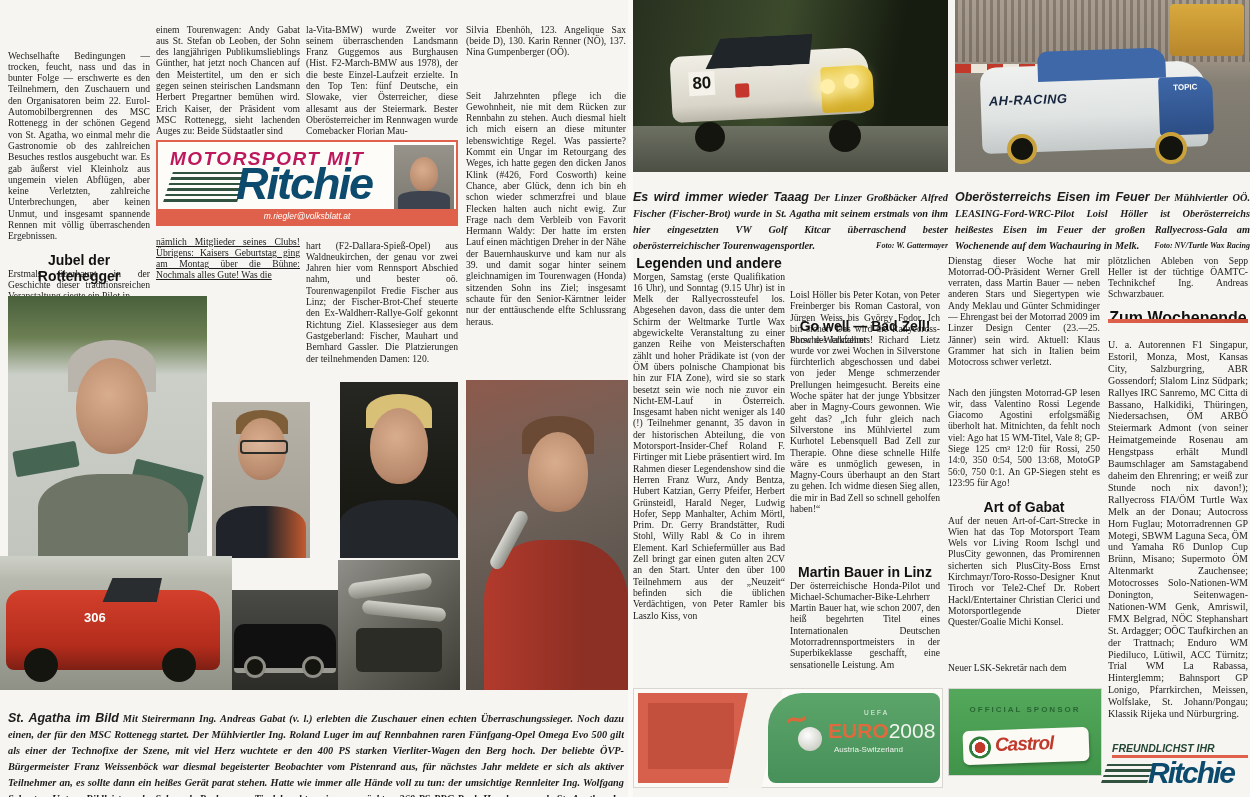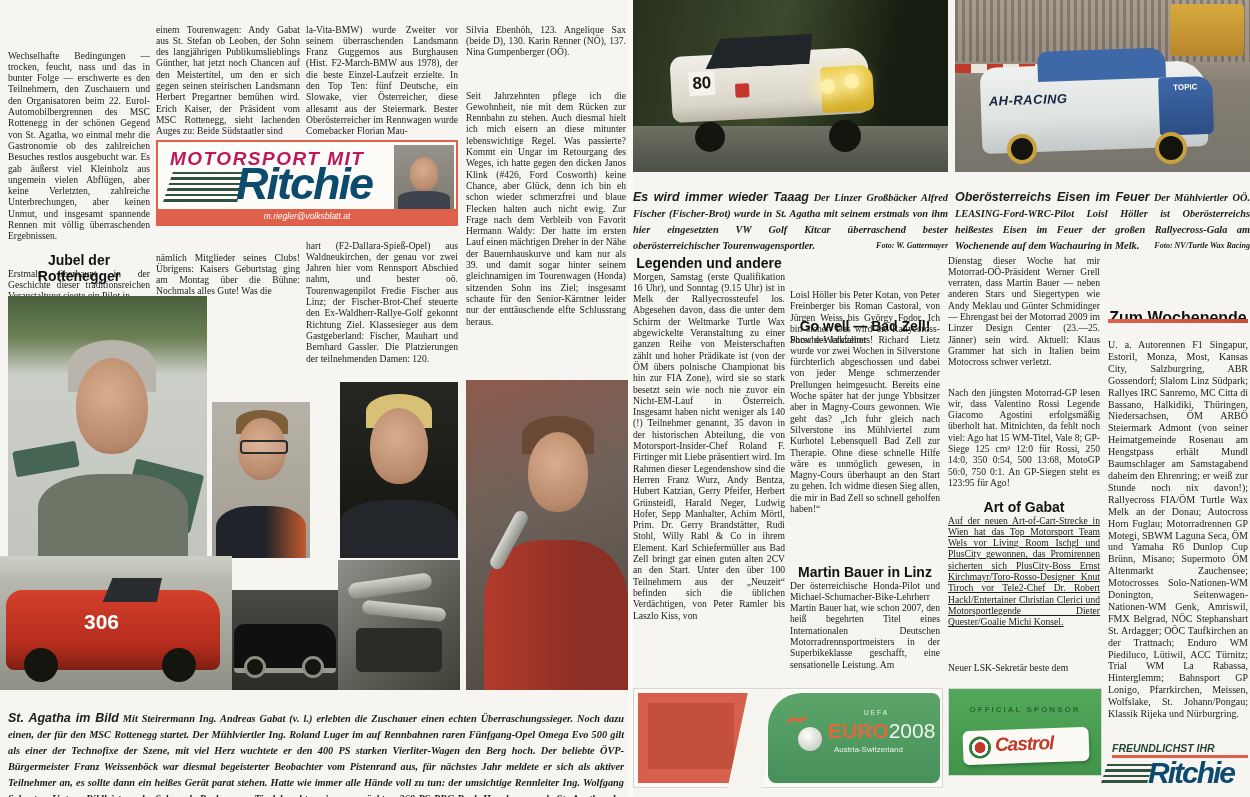--- a/index.html
+++ b/index.html
@@ -18,21 +18,21 @@
   .face{position:absolute;border-radius:50% 50% 46% 46%;background:radial-gradient(circle at 45% 38%,#d8ad8d,#b98a6d 70%,#9c6f55);}
   .hair{position:absolute;border-radius:50% 50% 0 0;}
   .shoulders{position:absolute;border-radius:40% 40% 0 0;}
   .wheel{position:absolute;border-radius:50%;background:#15150f;}
   
   .c1-head{left:8px;top:12px;width:148px;}
   .c1-p1{left:8px;top:40px;width:142px;height:198px;}
   .c1-sub{left:8px;top:240px;width:142px;}
   .c1-p2{left:8px;top:258px;width:142px;height:38px;}
   .c2-p1{left:156px;top:14px;width:144px;height:122px;}
-  .c2-p2a{left:156px;top:242px;width:144px;height:48px;}
+  .c2-p2a{left:156px;top:226px;width:144px;height:48px;text-decoration:underline;}
   .c2-p2b{left:212px;top:280px;width:88px;height:118px;}
   .c3-p1{left:306px;top:14px;width:152px;height:122px;}
   .c3-p2{left:306px;top:230px;width:152px;height:140px;}
   .c4-p1{left:466px;top:14px;width:160px;height:46px;}
   .c4-sub{left:466px;top:62px;width:160px;}
   .c4-p2{left:466px;top:80px;width:160px;height:290px;}
   .l-caption{left:8px;top:700px;width:616px;height:92px;}
   
   .logo-box{left:156px;top:140px;width:302px;height:86px;background:#fdfcf9;border:2px solid #e0614b;box-sizing:border-box;}
   .logo-kicker{position:absolute;left:12px;top:6px;font-family:"Liberation Sans",sans-serif;font-weight:bold;font-style:italic;font-size:19px;letter-spacing:1.5px;color:#be185d;}
@@ -77,21 +77,21 @@
   .cA-sub{left:633px;top:243px;width:152px;}
   .cA-p{left:633px;top:261px;width:152px;height:424px;}
   .cB-p1{left:790px;top:245px;width:150px;height:59px;margin-top:44px;}
   .cB-sub1{left:790px;top:306px;width:150px;}
   .cB-p2{left:790px;top:324px;width:150px;height:226px;}
   .cB-sub2{left:790px;top:552px;width:150px;}
   .cB-p3{left:790px;top:570px;width:150px;height:115px;}
   .cC-p1{left:948px;top:245px;width:152px;height:130px;}
   .cC-p2{left:948px;top:377px;width:152px;height:108px;}
   .cC-sub{left:948px;top:487px;width:152px;}
-  .cC-p3{left:948px;top:505px;width:152px;height:145px;text-decoration:underline;}
+  .cC-p3{left:948px;top:505px;width:152px;height:145px;}
   .cC-p4{left:948px;top:652px;width:152px;height:24px;}
   .cD-p1{left:1108px;top:245px;width:140px;height:49px;}
   .cD-sub{left:1108px;top:296px;width:140px;font-size:16px;}
   .cD-bar{left:1108px;top:319px;width:140px;height:4px;background:linear-gradient(90deg,#e0614b,#c94c37);}
   .cD-p2{left:1108px;top:329px;width:140px;height:408px;font-size:10px;line-height:11.9px;}
   
   .euro{left:633px;top:688px;width:310px;height:100px;background:#fbfaf7;border:1px solid #d8d6d0;box-sizing:border-box;padding:4px;}
   .euro-red{position:absolute;left:4px;top:4px;width:118px;height:90px;background:#d6604c;}
   .euro-red-inner{position:absolute;left:10px;top:10px;width:86px;height:66px;background:#c2503d;}
   .euro-wedge{position:absolute;left:104px;top:0px;width:34px;height:100px;background:#f6f4ee;transform:skewX(-12deg);}
@@ -172,21 +172,21 @@
     <div class="face" style="left:62px;top:52px;width:60px;height:80px;"></div>
     <div class="shoulders" style="left:18px;bottom:0;width:144px;height:150px;background:linear-gradient(90deg,#b23a2c,#8c2f24 70%);"></div>
     <div class="mic" style="left:36px;top:128px;"></div>
   </div>
 
   <div class="photo ph-redcar">
     <div class="redcar-body"></div>
     <div style="position:absolute;left:96px;top:22px;width:66px;height:24px;background:#2a2d30;clip-path:polygon(10% 100%,25% 0,100% 0,92% 100%);"></div>
     <div class="wheel" style="left:24px;top:92px;width:34px;height:34px;"></div>
     <div class="wheel" style="left:162px;top:92px;width:34px;height:34px;"></div>
-    <div class="car-num" style="left:84px;top:54px;font-size:21px;">306</div>
+    <div class="car-num" style="left:84px;top:54px;font-size:13px;">306</div>
   </div>
 
   <div class="photo ph-blackcar">
     <div class="blackcar-body"></div>
     <div class="wheel" style="left:12px;top:66px;width:22px;height:22px;border:3px solid #8e8e86;box-sizing:border-box;"></div>
     <div class="wheel" style="left:70px;top:66px;width:22px;height:22px;border:3px solid #8e8e86;box-sizing:border-box;"></div>
   </div>
 
   <div class="photo ph-engine">
     <div class="pipe" style="left:10px;top:18px;width:84px;height:16px;transform:rotate(-8deg);"></div>
@@ -246,22 +246,23 @@
   <p class="block body-txt cB-p1">Loisl Höller bis Peter Kotan, von Peter Freinberger bis Roman Castoral, von Jürgen Weiss bis György Fodor. Ich bin sicher: Das wird die Rallyecross-Show des Jahrzehnts!</p>
   <h2 class="block subhead cB-sub1">Go well — Bad Zell!</h2>
   <p class="block body-txt cB-p2">Porsche-Werkfahrer Richard Lietz wurde vor zwei Wochen in Silverstone fürchterlich abgeschossen und dabei von jeder Menge schmerzender Prellungen heimgesucht. Bereits eine Woche später hat der junge Ybbsitzer aber in Magny-Cours gewonnen. Wie geht das? „Ich fuhr gleich nach Silverstone ins Mühlviertel zum Kurhotel Lebensquell Bad Zell zur Therapie. Ohne diese schnelle Hilfe wäre es unmöglich gewesen, in Magny-Cours überhaupt an den Start zu gehen. Ich widme diesen Sieg allen, die mir in Bad Zell so schnell geholfen haben!“</p>
   <h2 class="block subhead cB-sub2">Martin Bauer in Linz</h2>
   <p class="block body-txt cB-p3">Der österreichische Honda-Pilot und Michael-Schumacher-Bike-Lehrherr Martin Bauer hat, wie schon 2007, den heiß begehrten Titel eines Internationalen Deutschen Motorradrennsportmeisters in der Superbikeklasse geschafft, eine sensationelle Leistung. Am</p>
 
   <p class="block body-txt cC-p1">Dienstag dieser Woche hat mir Motorrad-OÖ-Präsident Werner Grell verraten, dass Martin Bauer — neben anderen Stars und Siegertypen wie Andy Meklau und Günter Schmidinger — Ehrengast bei der Motorrad 2009 im Linzer Design Center (23.—25. Jänner) sein wird. Aktuell: Klaus Grammer hat sich in Italien beim Motocross schwer verletzt.</p>
   <p class="block body-txt cC-p2">Nach den jüngsten Motorrad-GP lesen wir, dass Valentino Rossi Legende Giacomo Agostini erfolgsmäßig überholt hat. Mitnichten, da fehlt noch viel: Ago hat 15 WM-Titel, Vale 8; GP-Siege 125 cm³ 12:0 für Rossi, 250 14:0, 350 0:54, 500 13:68, MotoGP 56:0, 750 0:1. An GP-Siegen steht es 123:95 für Ago!</p>
   <h2 class="block subhead cC-sub">Art of Gabat</h2>
   <p class="block body-txt cC-p3">Auf der neuen Art-of-Cart-Strecke in Wien hat das Top Motorsport Team Wels vor Living Room Ischgl und PlusCity gewonnen, das Promirennen sicherten sich PlusCity-Boss Ernst Kirchmayr/Toro-Rosso-Designer Knut Tiroch vor Tele2-Chef Dr. Robert Hackl/Entertainer Christian Clerici und Motorsportlegende Dieter Quester/Goalie Michi Konsel.</p>
-  <p class="block body-txt cC-p4">Neuer LSK-Sekretär beste dem</p>
-
+  <p class="block body-txt cC-p4">Neuer LSK-Sekretär nach dem</p>
+
+  <p class="block body-txt cD-p1">plötzlichen Ableben von Sepp Heller ist der tüchtige ÖAMTC-Technikchef Ing. Andreas Schwarzbauer.</p>
   <h2 class="block subhead cD-sub">Zum Wochenende</h2>
   <div class="block cD-bar"></div>
   <p class="block body-txt cD-p2">U. a. Autorennen F1 Singapur, Estoril, Monza, Most, Kansas City, Salzburgring, ABR Gossendorf; Slalom Linz Südpark; Rallyes IRC Sanremo, MC Citta di Bassano, Halkidiki, Thüringen, Niedersachsen, ÖM ARBÖ Steiermark Admont (von seiner Heimatgemeinde Rosenau am Hengstpass erhält Mundl Baumschlager am Samstagabend daheim den Ehrenring; er weiß zur Stunde noch nix davon!); Rallyecross FIA/ÖM Turtle Wax Melk an der Donau; Autocross Horn Fuglau; Motorradrennen GP Motegi, SBWM Laguna Seca, ÖM und Yamaha R6 Dunlop Cup Brünn, Misano; Supermoto ÖM Altenmarkt Zauchensee; Motocrosses Solo-Nationen-WM Donington, Seitenwagen-Nationen-WM Genk, Amriswil, FMX Belgrad, NÖC Stephanshart St. Ardagger; OÖC Taufkirchen an der Trattnach; Enduro WM Piediluco, Lütiwil, ACC Türnitz; Trial WM La Rabassa, Hinterglemm; Bahnsport GP Lonigo, Pfarrkirchen, Meissen, Wolfslake, St. Johann/Pongau; Klassik Rijeka und Nürburgring.</p>
 
   <div class="block euro">
     <div class="euro-red">
       <div class="euro-red-inner"></div>
     </div>
     <div class="euro-wedge"></div>
     <div class="euro-green">

